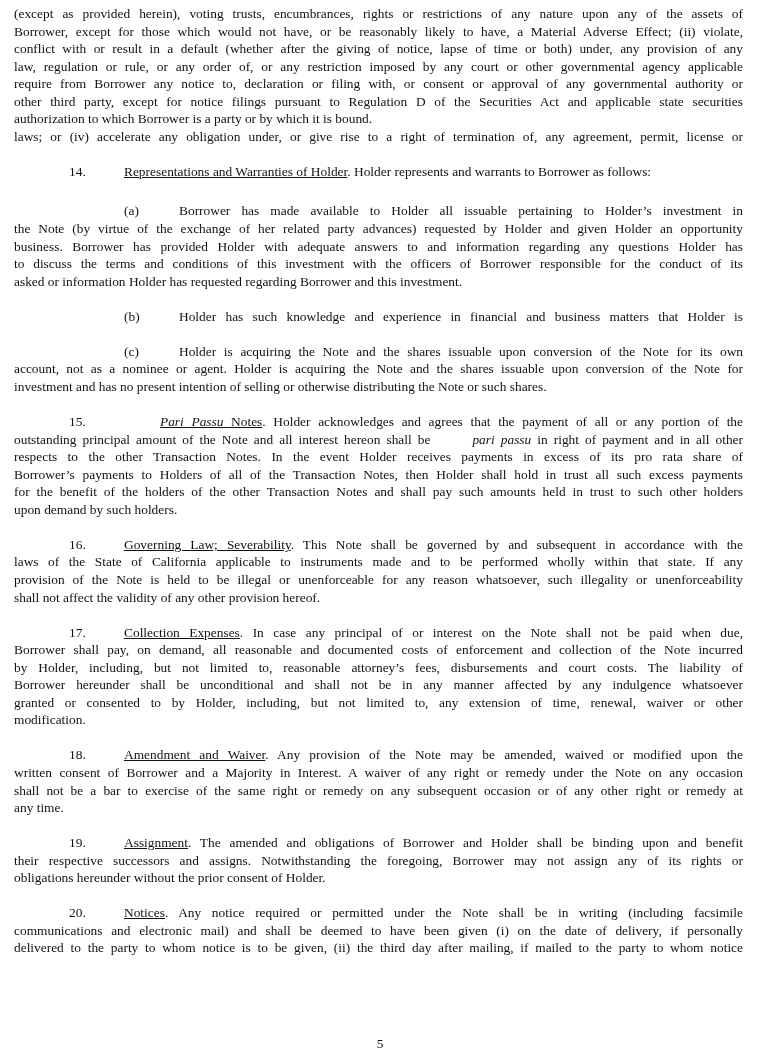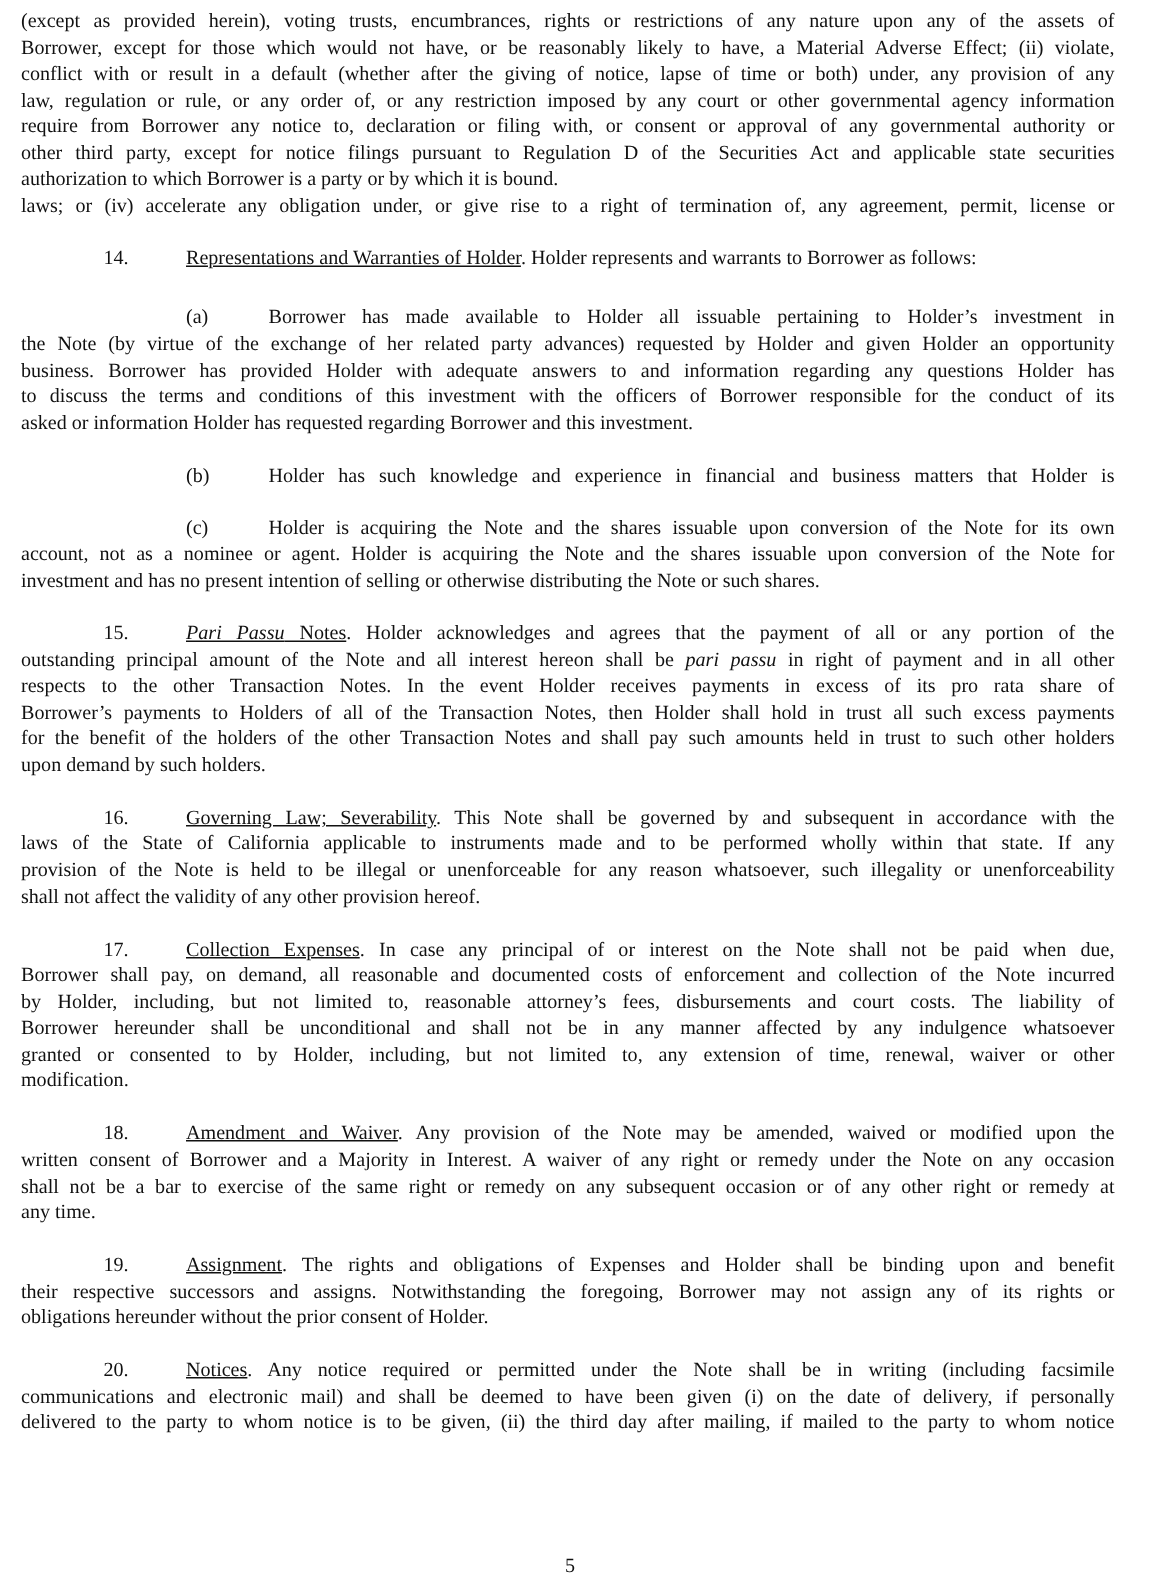--- a/index.html
+++ b/index.html
@@ -5,34 +5,34 @@
   html, body { margin: 0; padding: 0; background: #ffffff; }
   body { width: 780px; height: 1054px; position: relative; overflow: hidden;
          font-family: "Liberation Serif", "DejaVu Serif", serif; color: #111; }
   .page { position: absolute; left: 14px; top: 5px; width: 729px; }
   .para { margin: 0; font-size: 13.4px; line-height: 17.55px; text-align: justify; font-family: Liberation Serif, serif; }
   .para .line { display: block; text-align: justify; text-align-last: justify; white-space: nowrap; }
   .para .line.last { text-align-last: left; }
   .sec-num { display: inline-block; width: 55px; margin-left: 55px; }
   .sub-num { display: inline-block; width: 55px; margin-left: 110px; }
   .heading { text-decoration: underline; }
-  .it { font-style: italic; }
+  .it { font-style: italic; margin-left: 36px; }
   .gap { height: 17.55px; }
   .pageno { position: absolute; left: 0; width: 760px; top: 1036px; text-align: center; font-size: 13.4px; }
 </style>
 </head>
 <body>
 
 <div class="page">
 
   <p class="para">
     <span class="line">(except as provided herein), voting trusts, encumbrances, rights or restrictions of any nature upon any of the assets of</span>
     <span class="line">Borrower, except for those which would not have, or be reasonably likely to have, a Material Adverse Effect; (ii) violate,</span>
     <span class="line">conflict with or result in a default (whether after the giving of notice, lapse of time or both) under, any provision of any</span>
-    <span class="line">law, regulation or rule, or any order of, or any restriction imposed by any court or other governmental agency information</span>
+    <span class="line">law, regulation or rule, or any order of, or any restriction imposed by any court or other governmental agency applicable</span>
     <span class="line">require from Borrower any notice to, declaration or filing with, or consent or approval of any governmental authority or</span>
     <span class="line">other third party, except for notice filings pursuant to Regulation D of the Securities Act and applicable state securities</span>
     <span class="line last">authorization to which Borrower is a party or by which it is bound.</span>
     <span class="line">laws; or (iv) accelerate any obligation under, or give rise to a right of termination of, any agreement, permit, license or</span>
   </p>
   <div class="gap"></div>
 
   <p class="para" style="margin-top:0;">
     <span class="line last"><span class="sec-num">14.</span><span class="heading">Representations and Warranties of Holder</span><span>. Holder represents and warrants to Borrower as follows:</span></span>
   </p>
@@ -89,21 +89,21 @@
 
   <p class="para">
     <span class="line"><span class="sec-num">18.</span><span class="heading">Amendment and Waiver</span><span>. Any provision of the Note may be amended, waived or modified upon the</span></span>
     <span class="line">written consent of Borrower and a Majority in Interest. A waiver of any right or remedy under the Note on any occasion</span>
     <span class="line">shall not be a bar to exercise of the same right or remedy on any subsequent occasion or of any other right or remedy at</span>
     <span class="line last">any time.</span>
   </p>
   <div class="gap"></div>
 
   <p class="para">
-    <span class="line"><span class="sec-num">19.</span><span class="heading">Assignment</span><span>. The rights and obligations of Expenses and Holder shall be binding upon and benefit</span></span>
+    <span class="line"><span class="sec-num">19.</span><span class="heading">Assignment</span><span>. The amended and obligations of Borrower and Holder shall be binding upon and benefit</span></span>
     <span class="line">their respective successors and assigns. Notwithstanding the foregoing, Borrower may not assign any of its rights or</span>
     <span class="line last">obligations hereunder without the prior consent of Holder.</span>
   </p>
   <div class="gap"></div>
 
   <p class="para">
     <span class="line"><span class="sec-num">20.</span><span class="heading">Notices</span><span>. Any notice required or permitted under the Note shall be in writing (including facsimile</span></span>
     <span class="line">communications and electronic mail) and shall be deemed to have been given (i) on the date of delivery, if personally</span>
     <span class="line">delivered to the party to whom notice is to be given, (ii) the third day after mailing, if mailed to the party to whom notice</span>
   </p>

